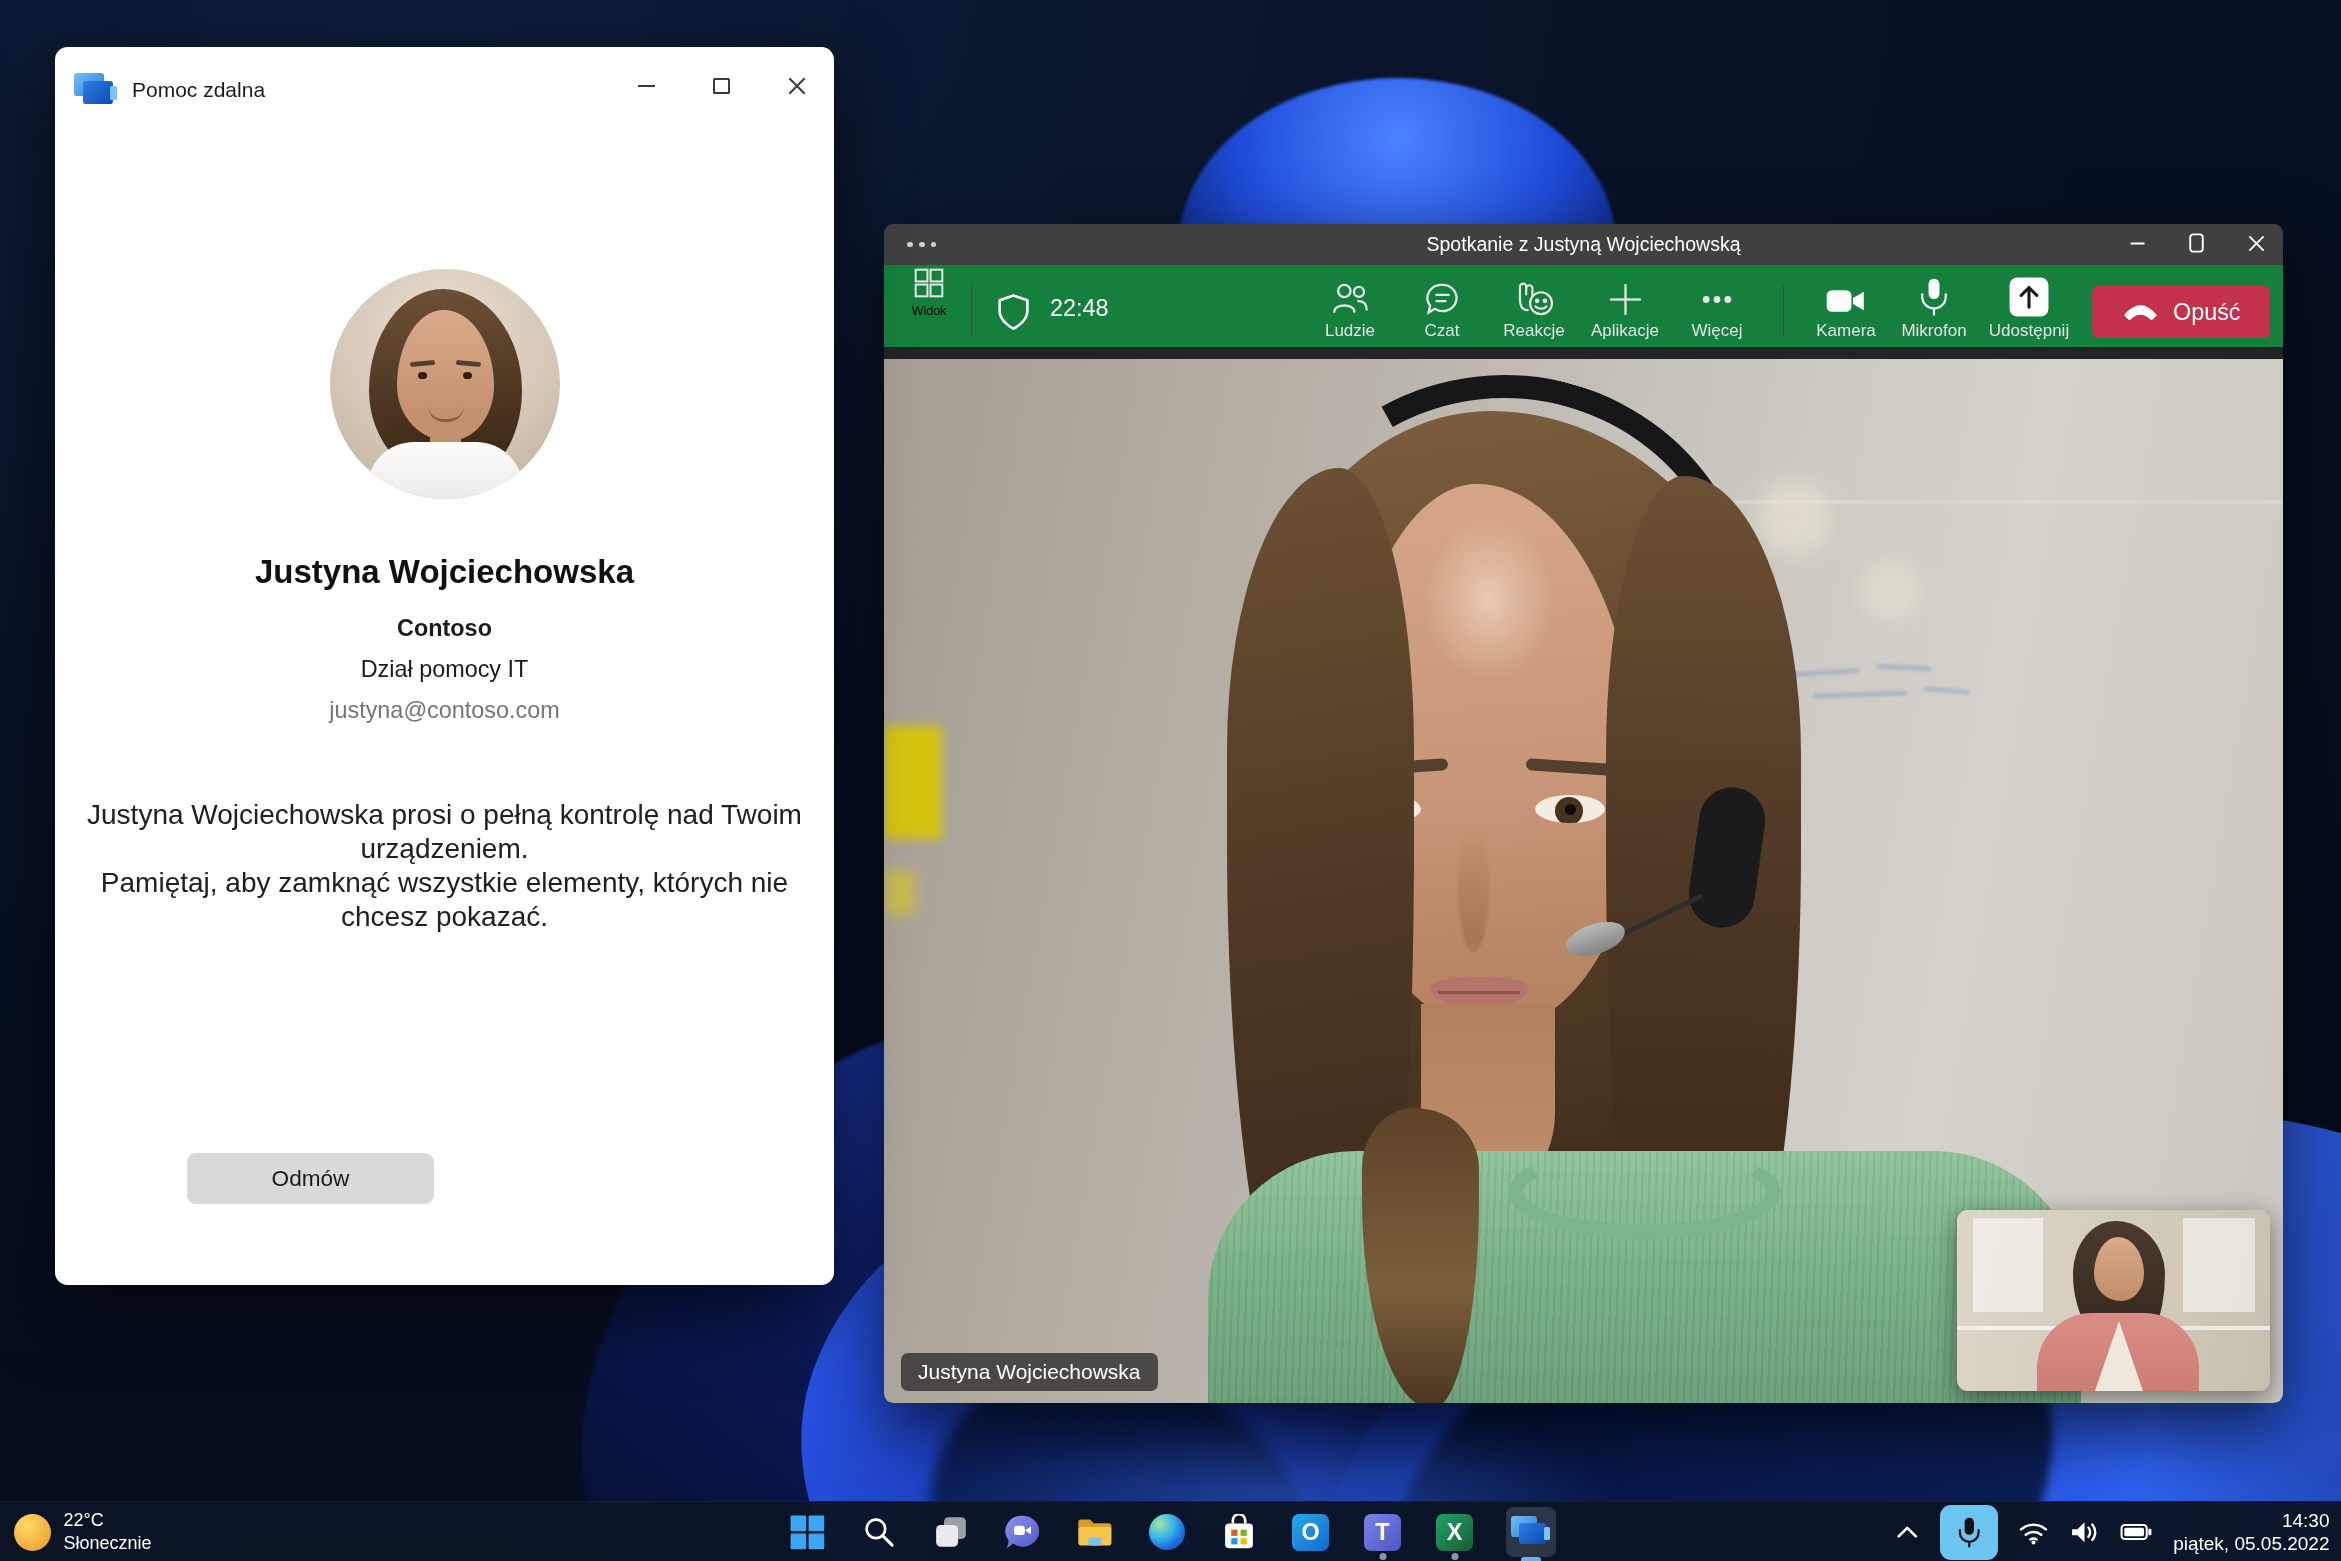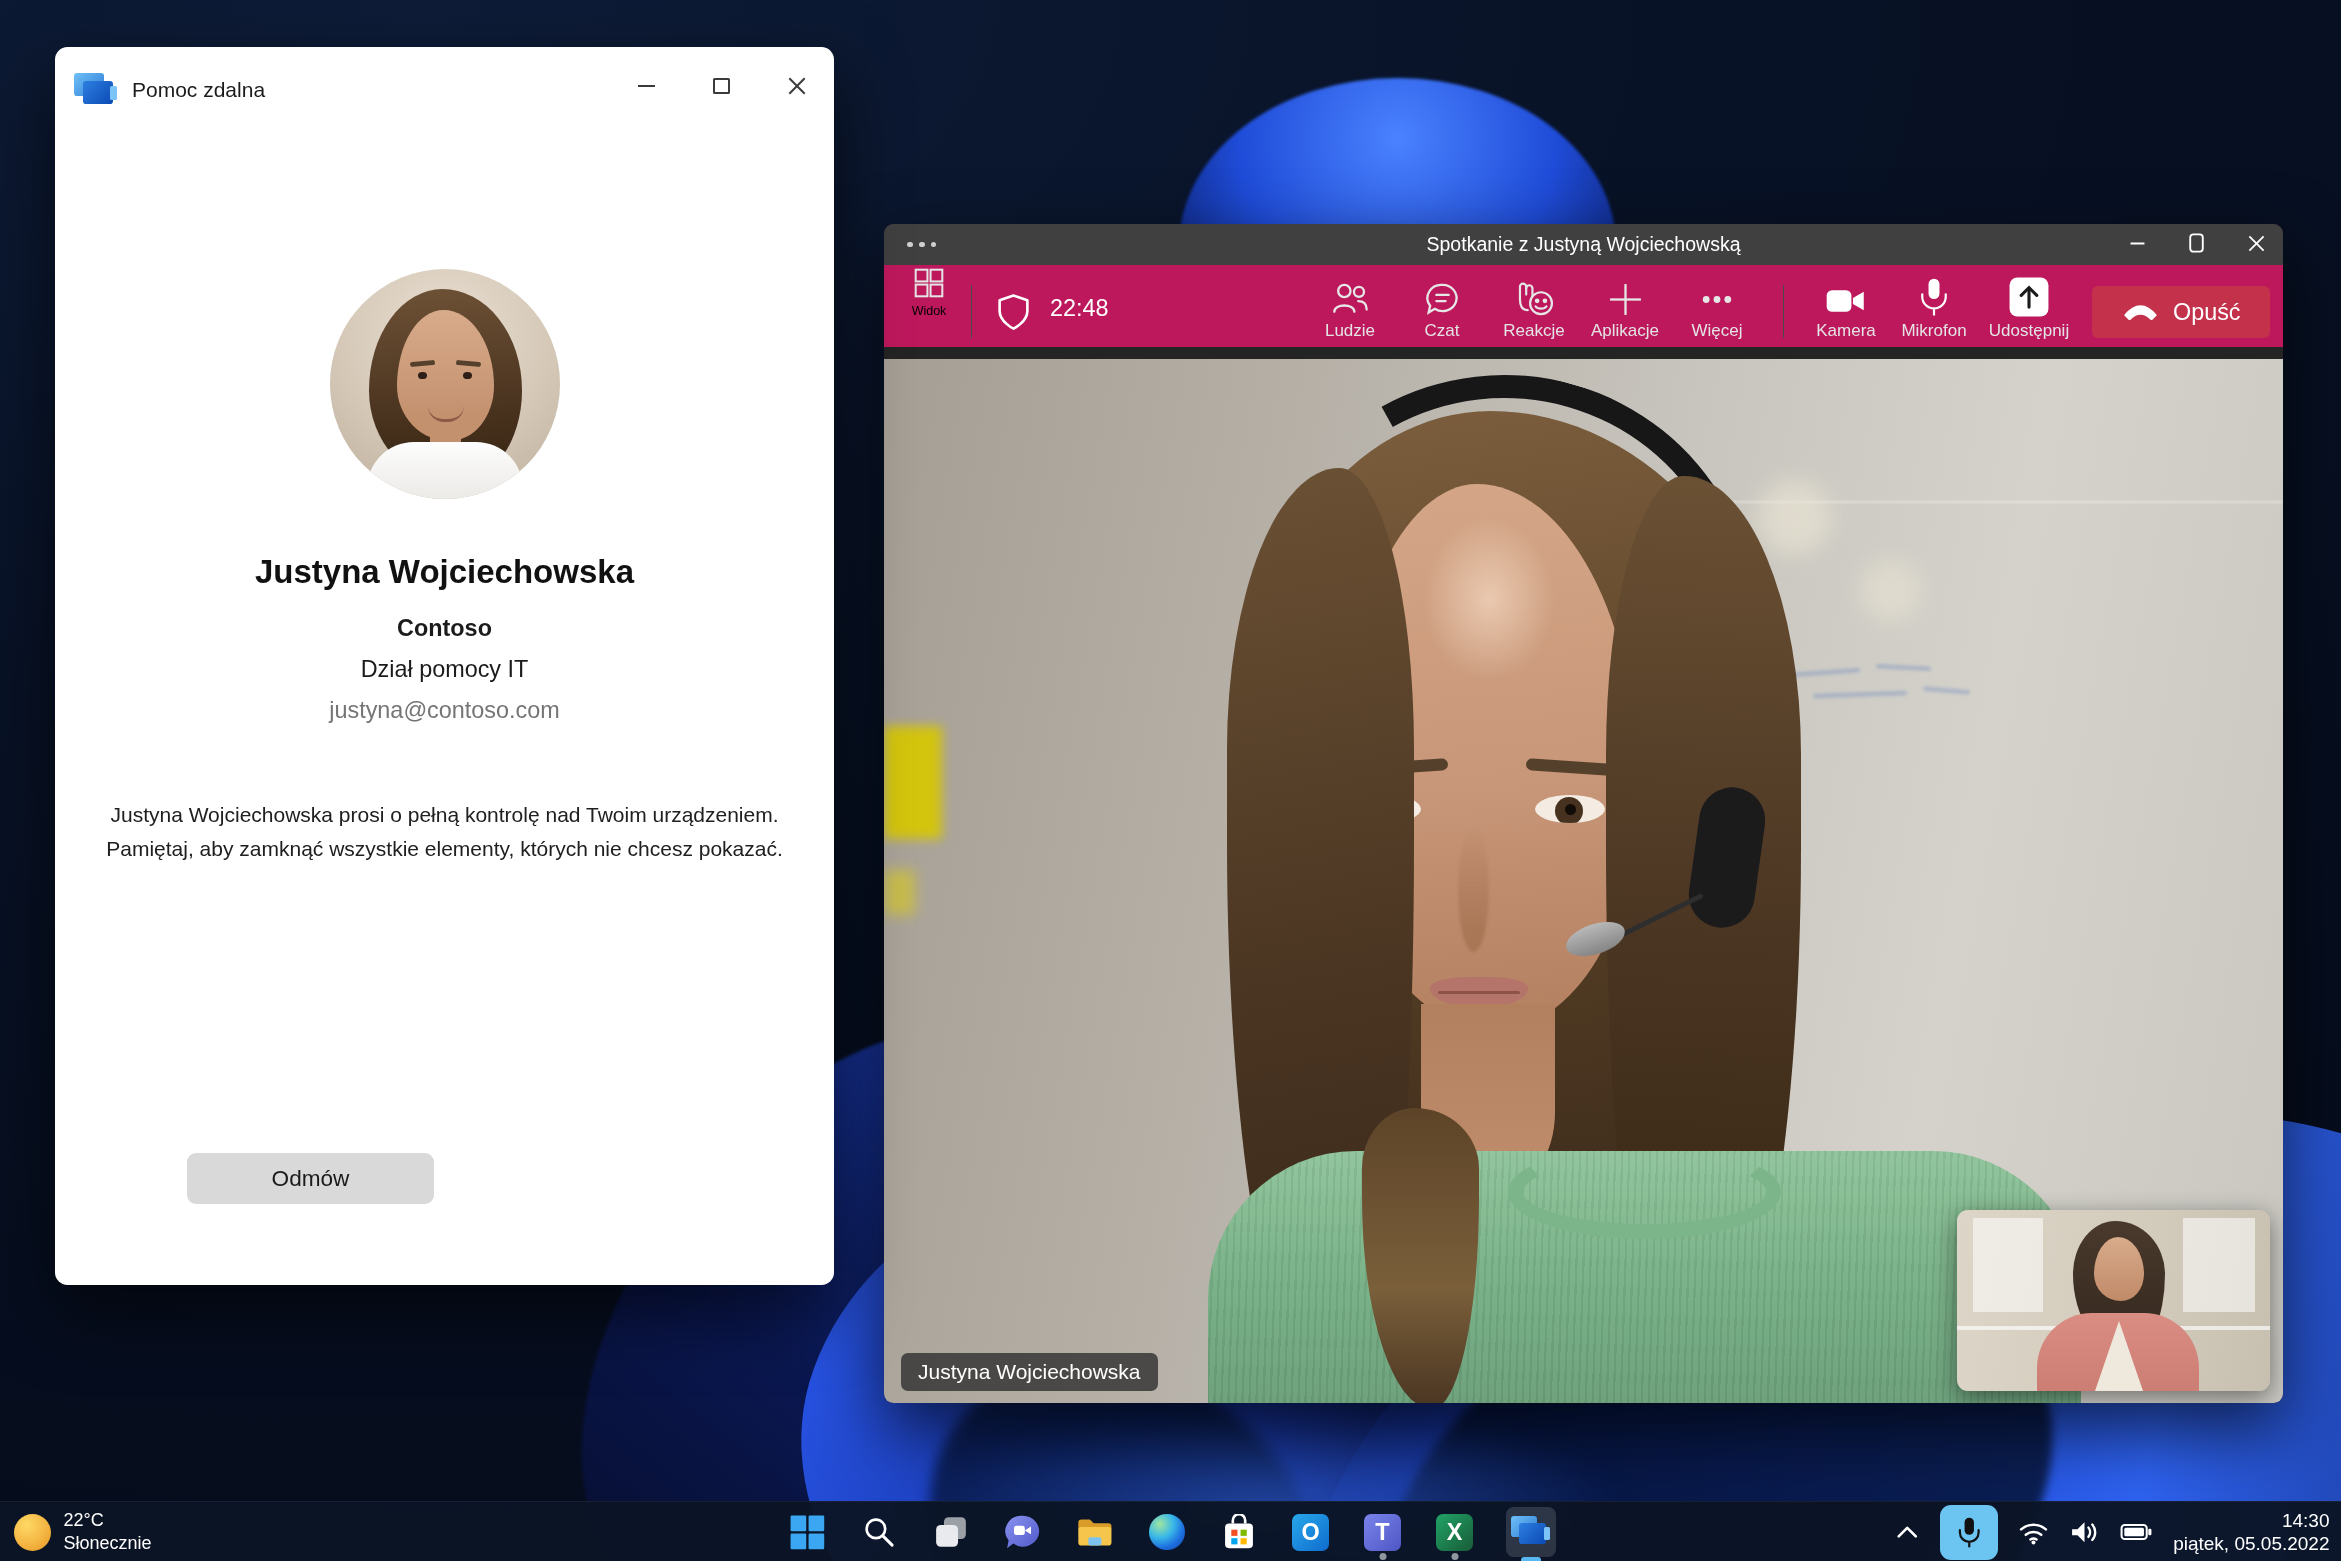--- a/index.html
+++ b/index.html
@@ -57,36 +57,36 @@
   .av-eye  { position:absolute; width:9.4px; height:7px; border-radius:50%; background:#2e2018; top:103px; }
   .av-smile{ position:absolute; left:98px; top:137px; width:36px; height:15.6px; border-radius:0 0 31px 31px;
              border-bottom:3.9px solid #8d5a48; }
   .av-shirt{ position:absolute; left:37px; top:173px; width:156px; height:70px;
              border-radius:47px 47px 0 0; background:linear-gradient(180deg,#fdfdfd,#e8e6e2); }
   .av-neck { position:absolute; left:100px; top:156px; width:31px; height:28px; background:#c4916f; }
   .rh-name   { position:absolute; left:0; top:506px; width:100%; text-align:center; font-size:33px; font-weight:bold; color:#111; }
   .rh-company{ position:absolute; left:0; top:568px; width:100%; text-align:center; font-size:23.4px; font-weight:bold; color:#1b1b1b; }
   .rh-dept   { position:absolute; left:0; top:609px; width:100%; text-align:center; font-size:23.4px; color:#1b1b1b; }
   .rh-email  { position:absolute; left:0; top:650px; width:100%; text-align:center; font-size:23.4px; color:#757575; }
-  .rh-msg    { position:absolute; left:31px; top:751px; width:717px; text-align:center; font-size:21px; line-height:34px; color:#202020; }
+  .rh-msg    { position:absolute; left:31px; top:751px; width:717px; text-align:center; font-size:28px; line-height:34px; color:#202020; }
   .rh-btn { position:absolute; top:1106px; height:51px; border:none; border-radius:9px; font-size:22.6px;
             font-family:"Liberation Sans", sans-serif; display:flex; align-items:center; justify-content:center; cursor:pointer; }
   .rh-deny  { left:132px; width:247px; background:#d9d9d9; color:#1b1b1b; }
   .rh-allow { left:398px; width:311px; background:#0b79d0; color:#fff; }
 
   
   .tw { position:absolute; left:884px; top:224px; width:1399px; height:1179px; border-radius:9.4px;
         overflow:hidden; box-shadow:0 28px 70px rgba(0,0,0,.65); background:#242424; }
   .tw-title { position:absolute; left:0; top:0; width:100%; height:41px; background:#404040;
               display:flex; align-items:center; }
   .tw-dots { margin-left:23.4px; display:flex; gap:6.2px; }
   .tw-dots i { width:5.5px; height:5.5px; border-radius:50%; background:#cfcfcf; }
   .tw-title .t { position:absolute; left:0; width:100%; text-align:center; font-size:19.5px; color:#fff; }
   .tw-ctl { position:absolute; right:17px; top:0; height:41px; display:flex; align-items:center; gap:41px; z-index:2; }
-  .tw-toolbar { position:absolute; left:0; top:41px; width:100%; height:82px; background:#be185d; }
+  .tw-toolbar { position:absolute; left:0; top:41px; width:100%; height:82px; background:#15803d; }
   .tb-item { position:absolute; top:0; width:86px; height:94px; text-align:center; cursor:pointer; }
   .tb-item .ic { height:44px; margin-top:9.4px; display:flex; align-items:flex-end; justify-content:center; }
   .tb-item .lb { font-size:17px; color:#e4e4e4; margin-top:3.1px; }
   .tb-div { position:absolute; top:20px; width:0.8px; height:53px; background:#4a4a4a; }
   .tb-left { position:absolute; left:14px; top:0; width:62px; height:94px; text-align:center; cursor:pointer; }
   .tb-shield { position:absolute; left:111px; top:26.5px; }
   .tb-timer { position:absolute; left:166px; top:30px; font-size:23.4px; color:#fff; }
   .tb-leave { position:absolute; left:1208px; top:21px; width:178px; height:52px; border-radius:6.2px;
               background:#c4314b; color:#fff; font-size:23.4px; display:flex; align-items:center;
               justify-content:center; gap:12.5px; cursor:pointer; border:none; font-family:"Liberation Sans", sans-serif; }

